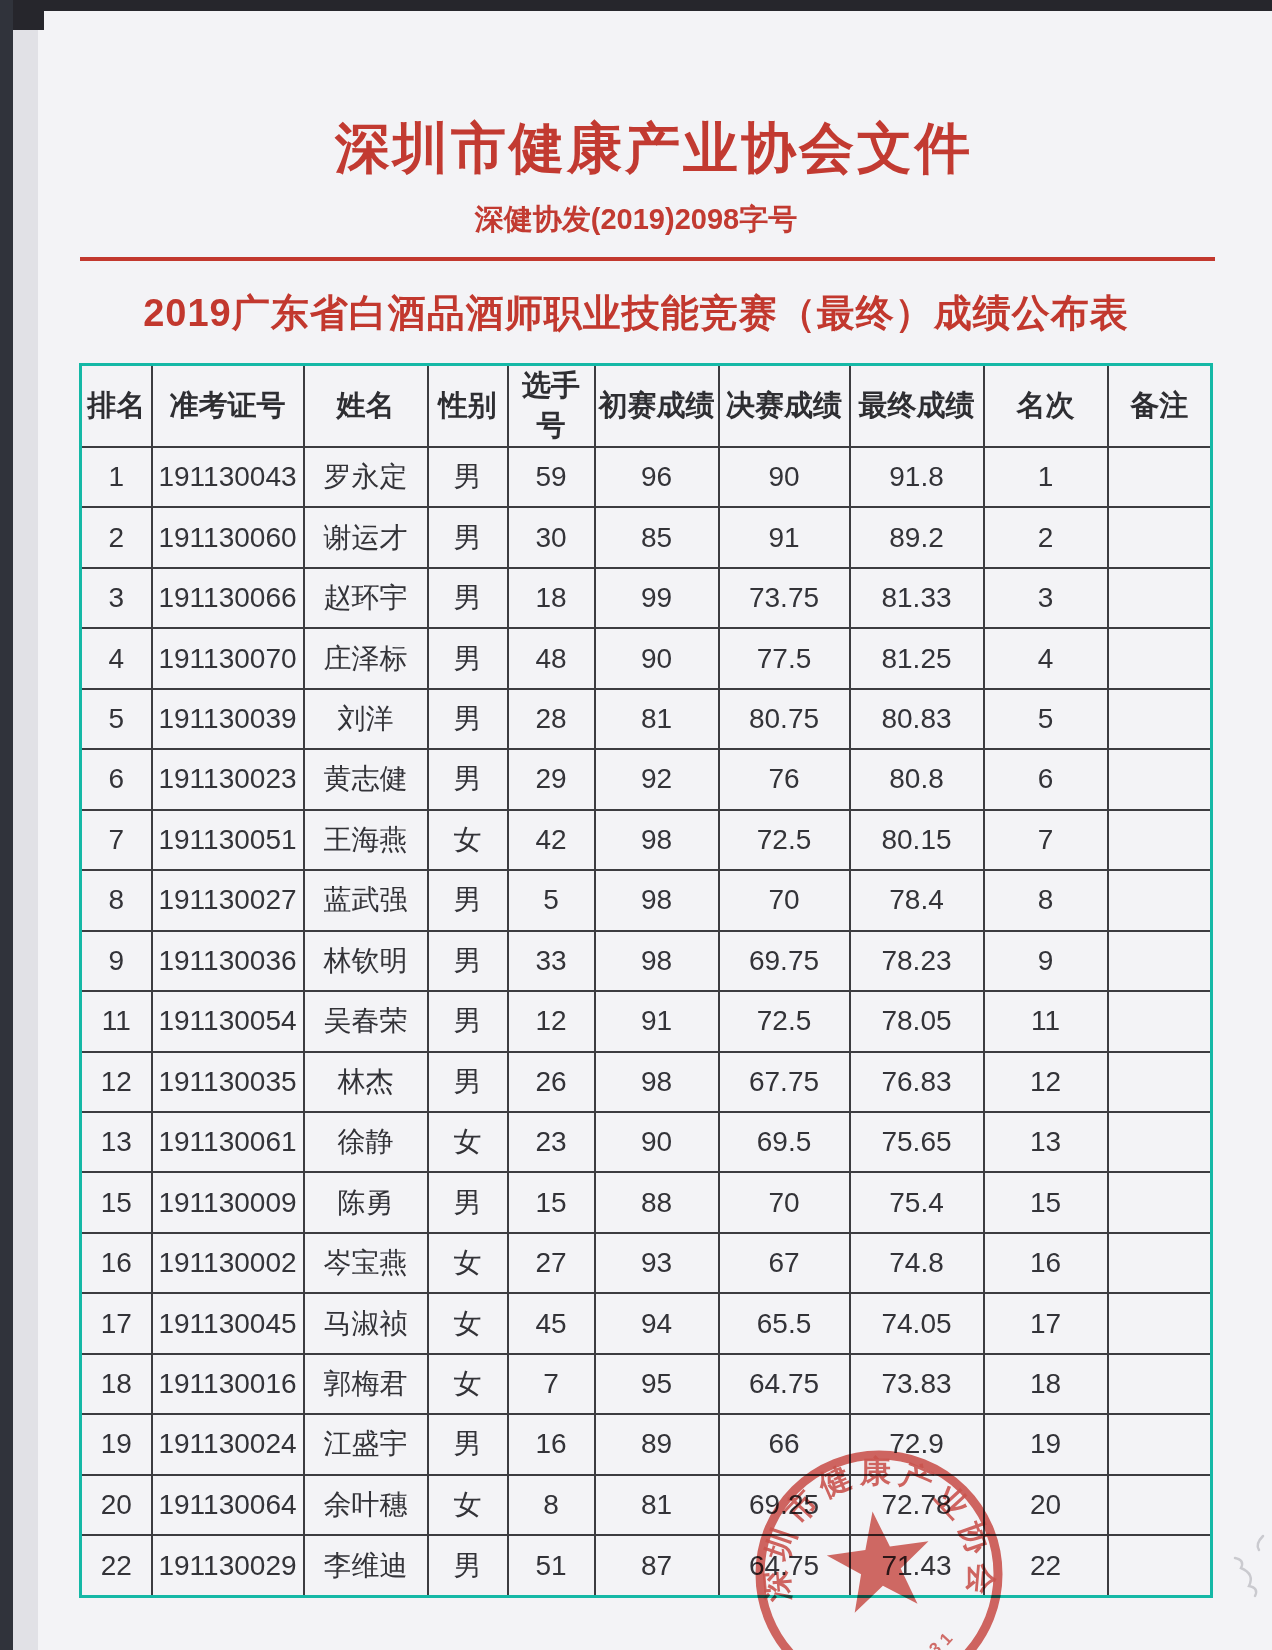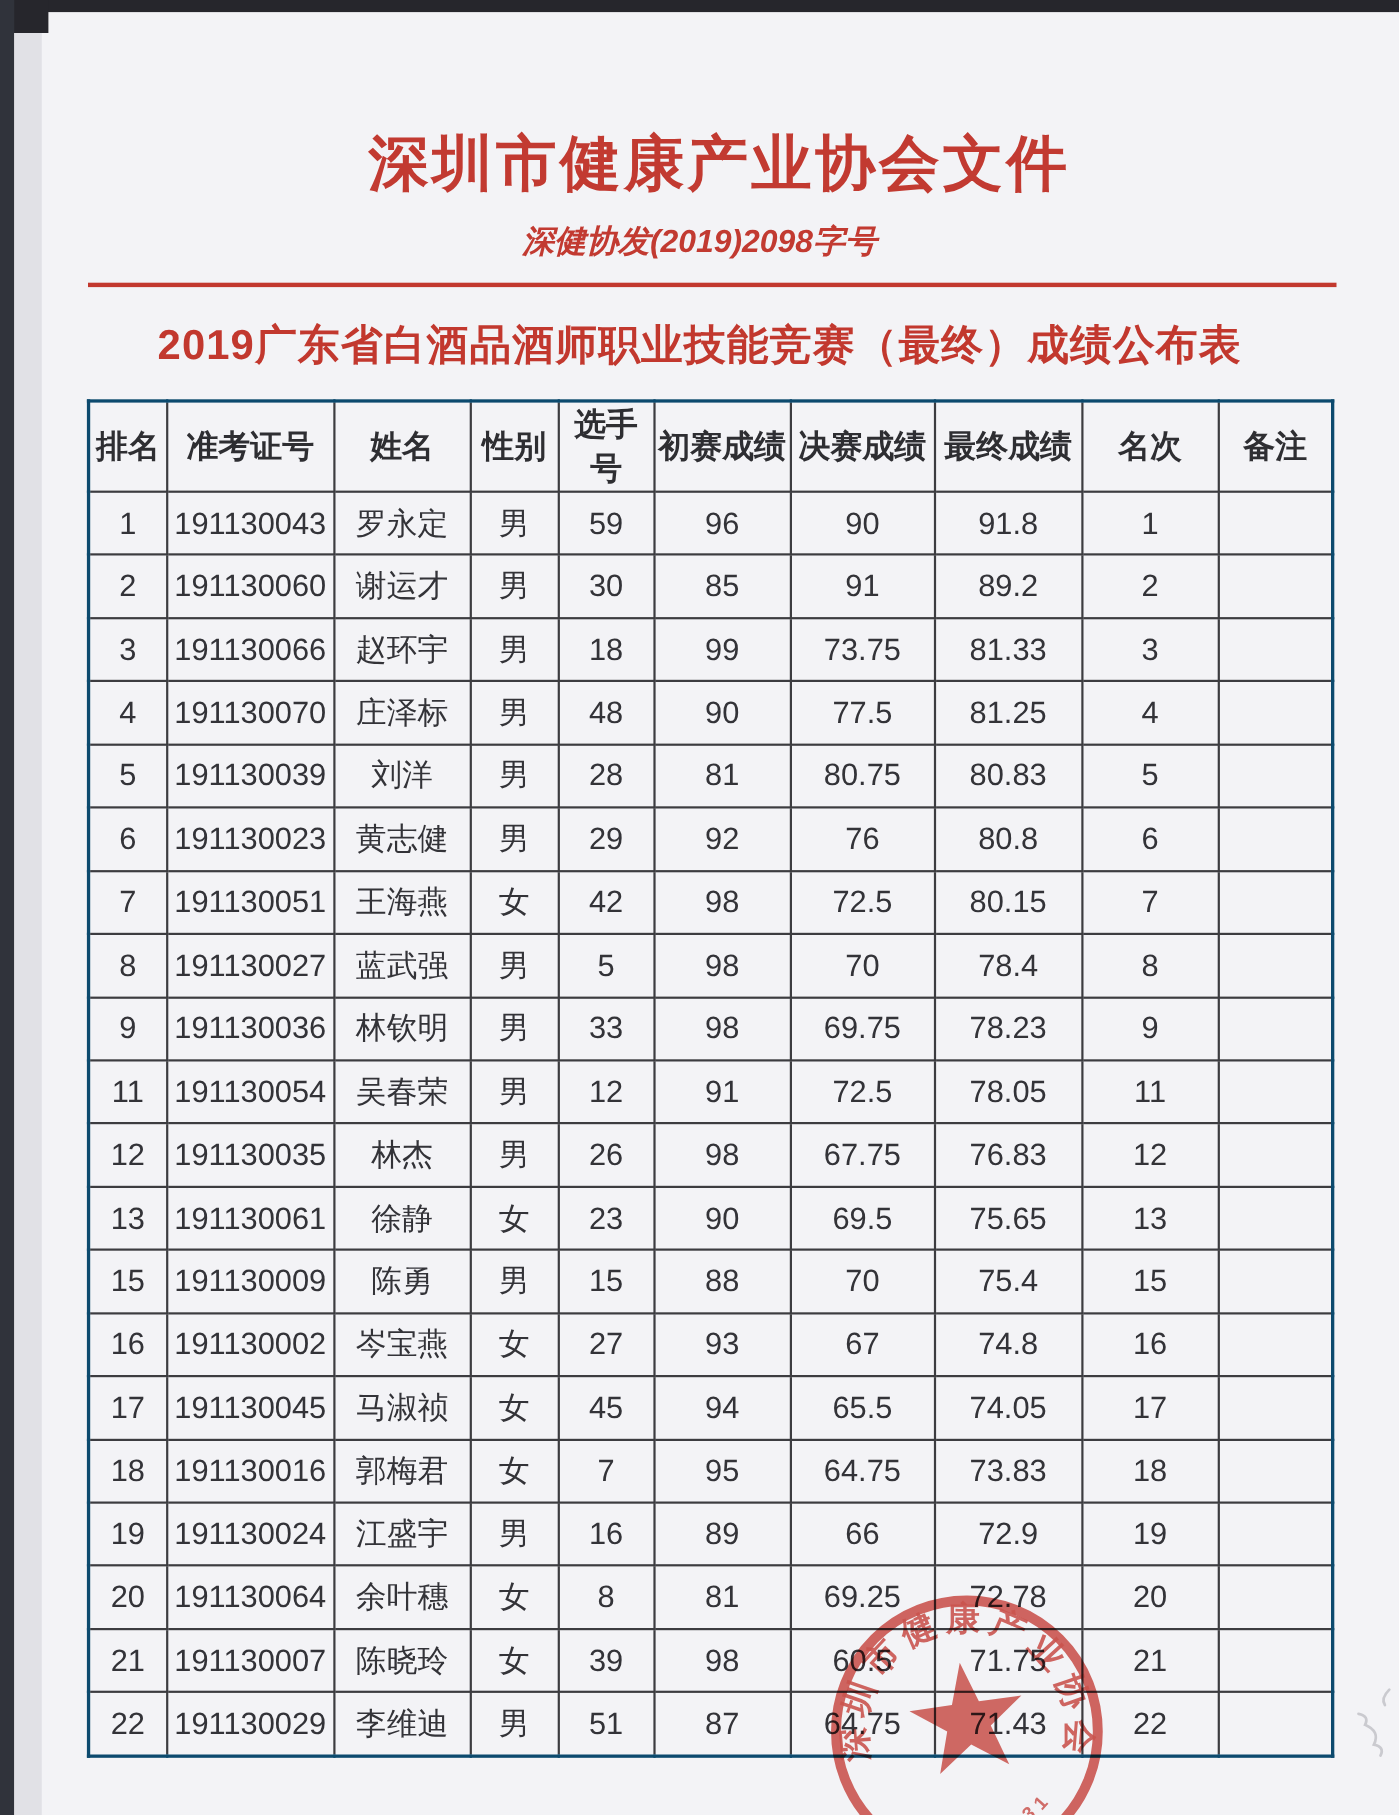--- a/index.html
+++ b/index.html
@@ -8,30 +8,30 @@
 
   
   .scan-top{position:absolute;left:0;top:0;width:1272px;height:11px;background:#26262c;}
   .scan-left{position:absolute;left:0;top:0;width:13px;height:1650px;background:#30333b;}
   .scan-corner{position:absolute;left:0;top:0;width:44px;height:30px;background:#26262c;}
   .paper-edge{position:absolute;left:13px;top:30px;width:25px;height:1620px;background:#e1e1e6;}
 
   .org-title{position:absolute;left:0;top:112px;width:100%;text-align:center;
     font-size:55px;font-weight:700;letter-spacing:3px;color:#c23a31;padding-left:18px;}
   .doc-number{position:absolute;left:0;top:200px;width:100%;text-align:center;
-    font-size:29px;font-weight:700;color:#c23a31;font-style:italic;}
+    font-size:29px;font-weight:700;color:#c23a31;}
   .red-rule{position:absolute;left:80px;top:257px;width:1135px;height:4px;background:#c2382e;}
   .table-title{position:absolute;left:0;top:288px;width:100%;text-align:center;
     font-size:38px;font-weight:700;color:#c2382e;letter-spacing:1px;}
 
   .results-table{position:absolute;left:79px;top:363px;border-collapse:collapse;table-layout:fixed;
     width:1131px;height:1235px;background:transparent;}
   .results-table th,.results-table td{border:2px solid #3c3c40;text-align:center;vertical-align:middle;
     padding:0;overflow:hidden;}
-  .results-table{border:3px solid #0c4a6e;}
+  .results-table{border:3px solid #14b8a6;}
   .results-table thead tr{height:55px;}
   .results-table th{font-size:29px;font-weight:700;color:#2e2e32;}
   .results-table td{font-size:28px;font-weight:400;color:#333338;}
 
   .stamp{position:absolute;left:745px;top:1440px;width:270px;height:272px;
     mix-blend-mode:multiply;opacity:.85;}
 
   .pencil-mark{position:absolute;left:1225px;top:1530px;width:50px;height:70px;opacity:.45;}
 </style>
 </head>
@@ -287,32 +287,20 @@
           <td>余叶穗</td>
           <td>女</td>
           <td>8</td>
           <td>81</td>
           <td>69.25</td>
           <td>72.78</td>
           <td>20</td>
           <td></td>
         </tr>
         <tr>
-          <td>21</td>
-          <td>191130007</td>
-          <td>陈晓玲</td>
-          <td>女</td>
-          <td>39</td>
-          <td>98</td>
-          <td>60.5</td>
-          <td>71.75</td>
-          <td>21</td>
-          <td></td>
-        </tr>
-        <tr>
           <td>22</td>
           <td>191130029</td>
           <td>李维迪</td>
           <td>男</td>
           <td>51</td>
           <td>87</td>
           <td>64.75</td>
           <td>71.43</td>
           <td>22</td>
           <td></td>

